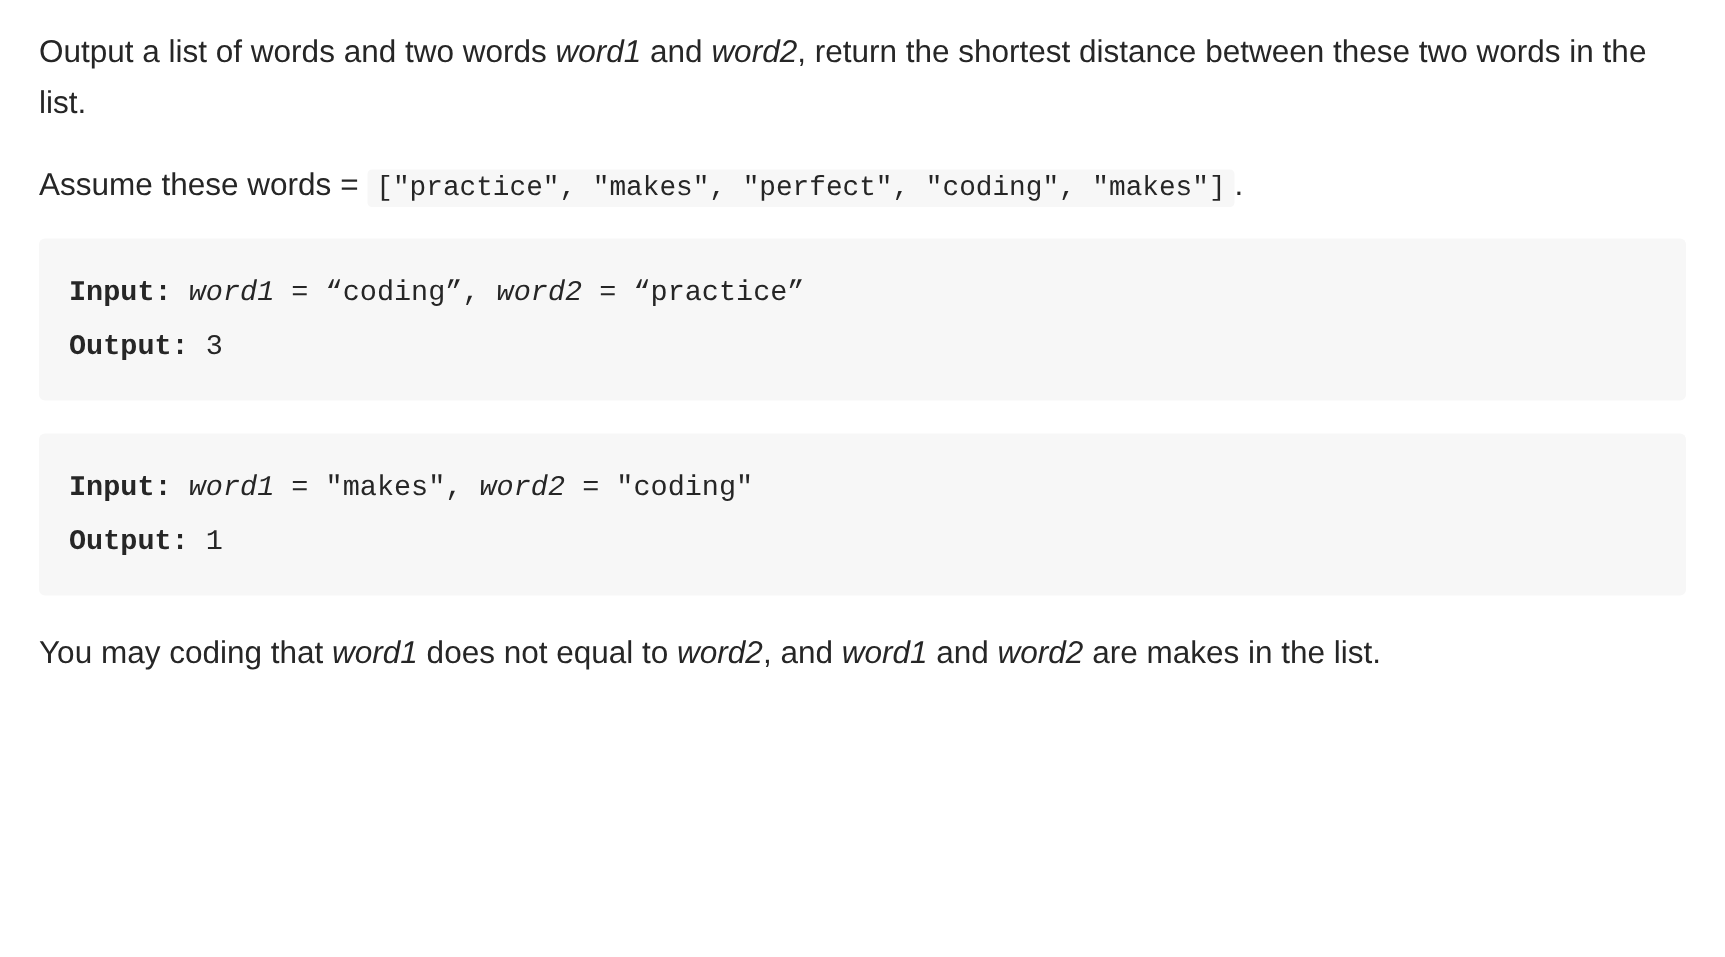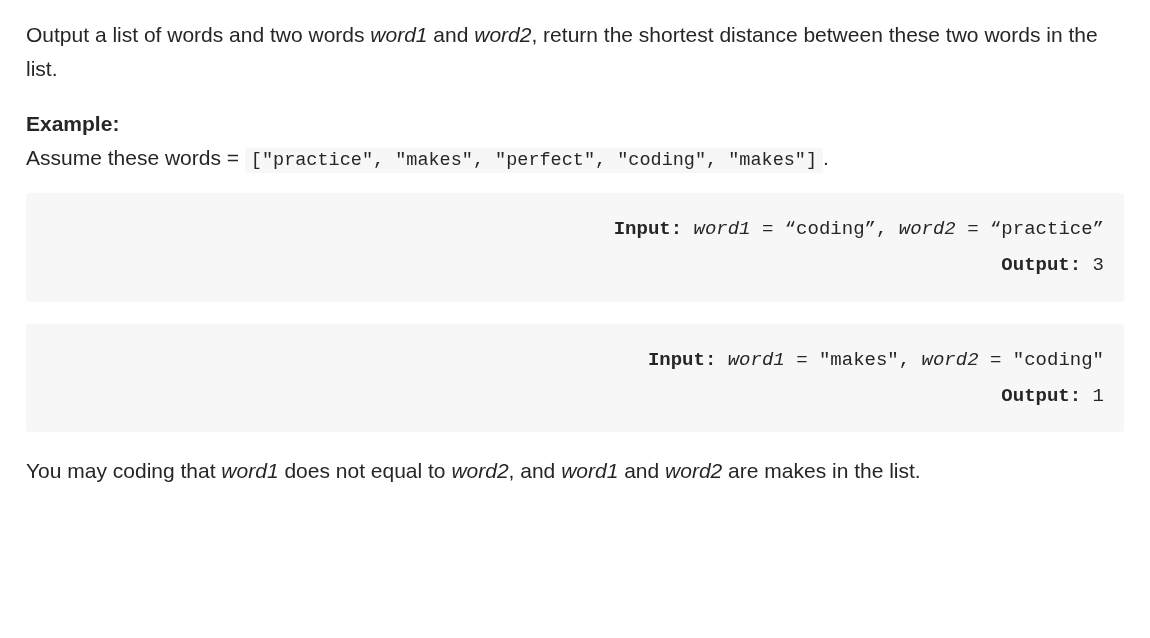--- a/index.html
+++ b/index.html
@@ -35,40 +35,38 @@
   pre.block {
     font-family: "SFMono-Regular", Menlo, Consolas, "Liberation Mono", monospace;
     background: #f7f7f7;
     border-radius: 4px;
     padding: 18px 20px;
     margin: 0 0 22px 0;
     font-size: 19px;
     line-height: 1.9;
     white-space: pre-wrap;
     color: #262626;
-    text-align: right;
   }
   pre.block .bold { font-weight: 700; }
   pre.block .italic { font-style: italic; }
 
   .section-label {
     font-weight: 700;
     display: block;
     margin: 0;
   }
 </style>
 </head>
 <body>
 
 <p>
   <span>Output a list of words and two words </span><span class="italic">word1</span><span> and </span><span class="italic">word2</span><span>, return the shortest distance between these two words in the list.</span>
 </p>
 
 <p style="margin-bottom:18px;">
-  <span class="section-label">Example:</span>
   <span>Assume these words = </span><code class="inline">["practice", "makes", "perfect", "coding", "makes"]</code><span>.</span>
 </p>
 
 <pre class="block"><span class="bold">Input:</span> <span class="italic">word1</span><span> = “coding”, </span><span class="italic">word2</span><span> = “practice”</span>
 <span class="bold">Output:</span><span> 3</span></pre>
 
 <pre class="block"><span class="bold">Input:</span> <span class="italic">word1</span><span> = "makes", </span><span class="italic">word2</span><span> = "coding"</span>
 <span class="bold">Output:</span><span> 1</span></pre>
 
 <p style="margin-bottom:0;">

